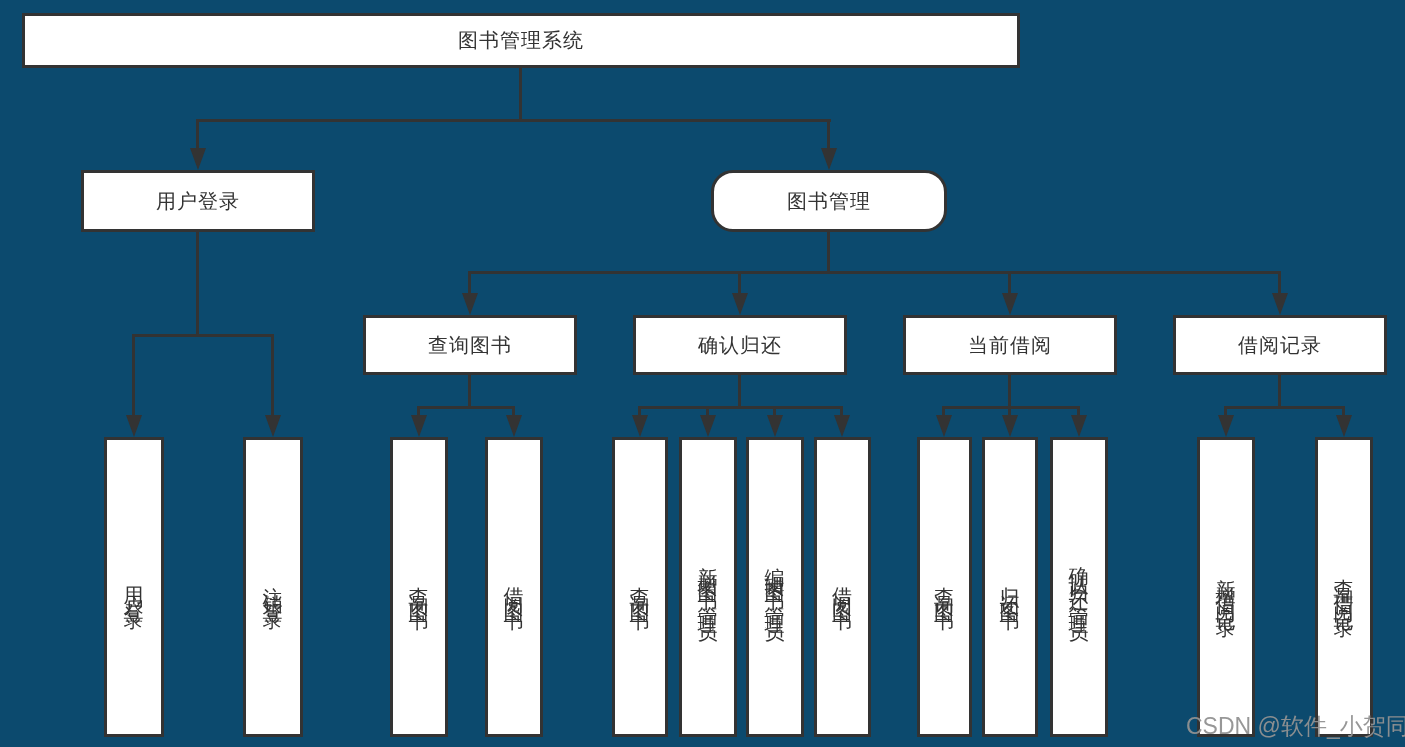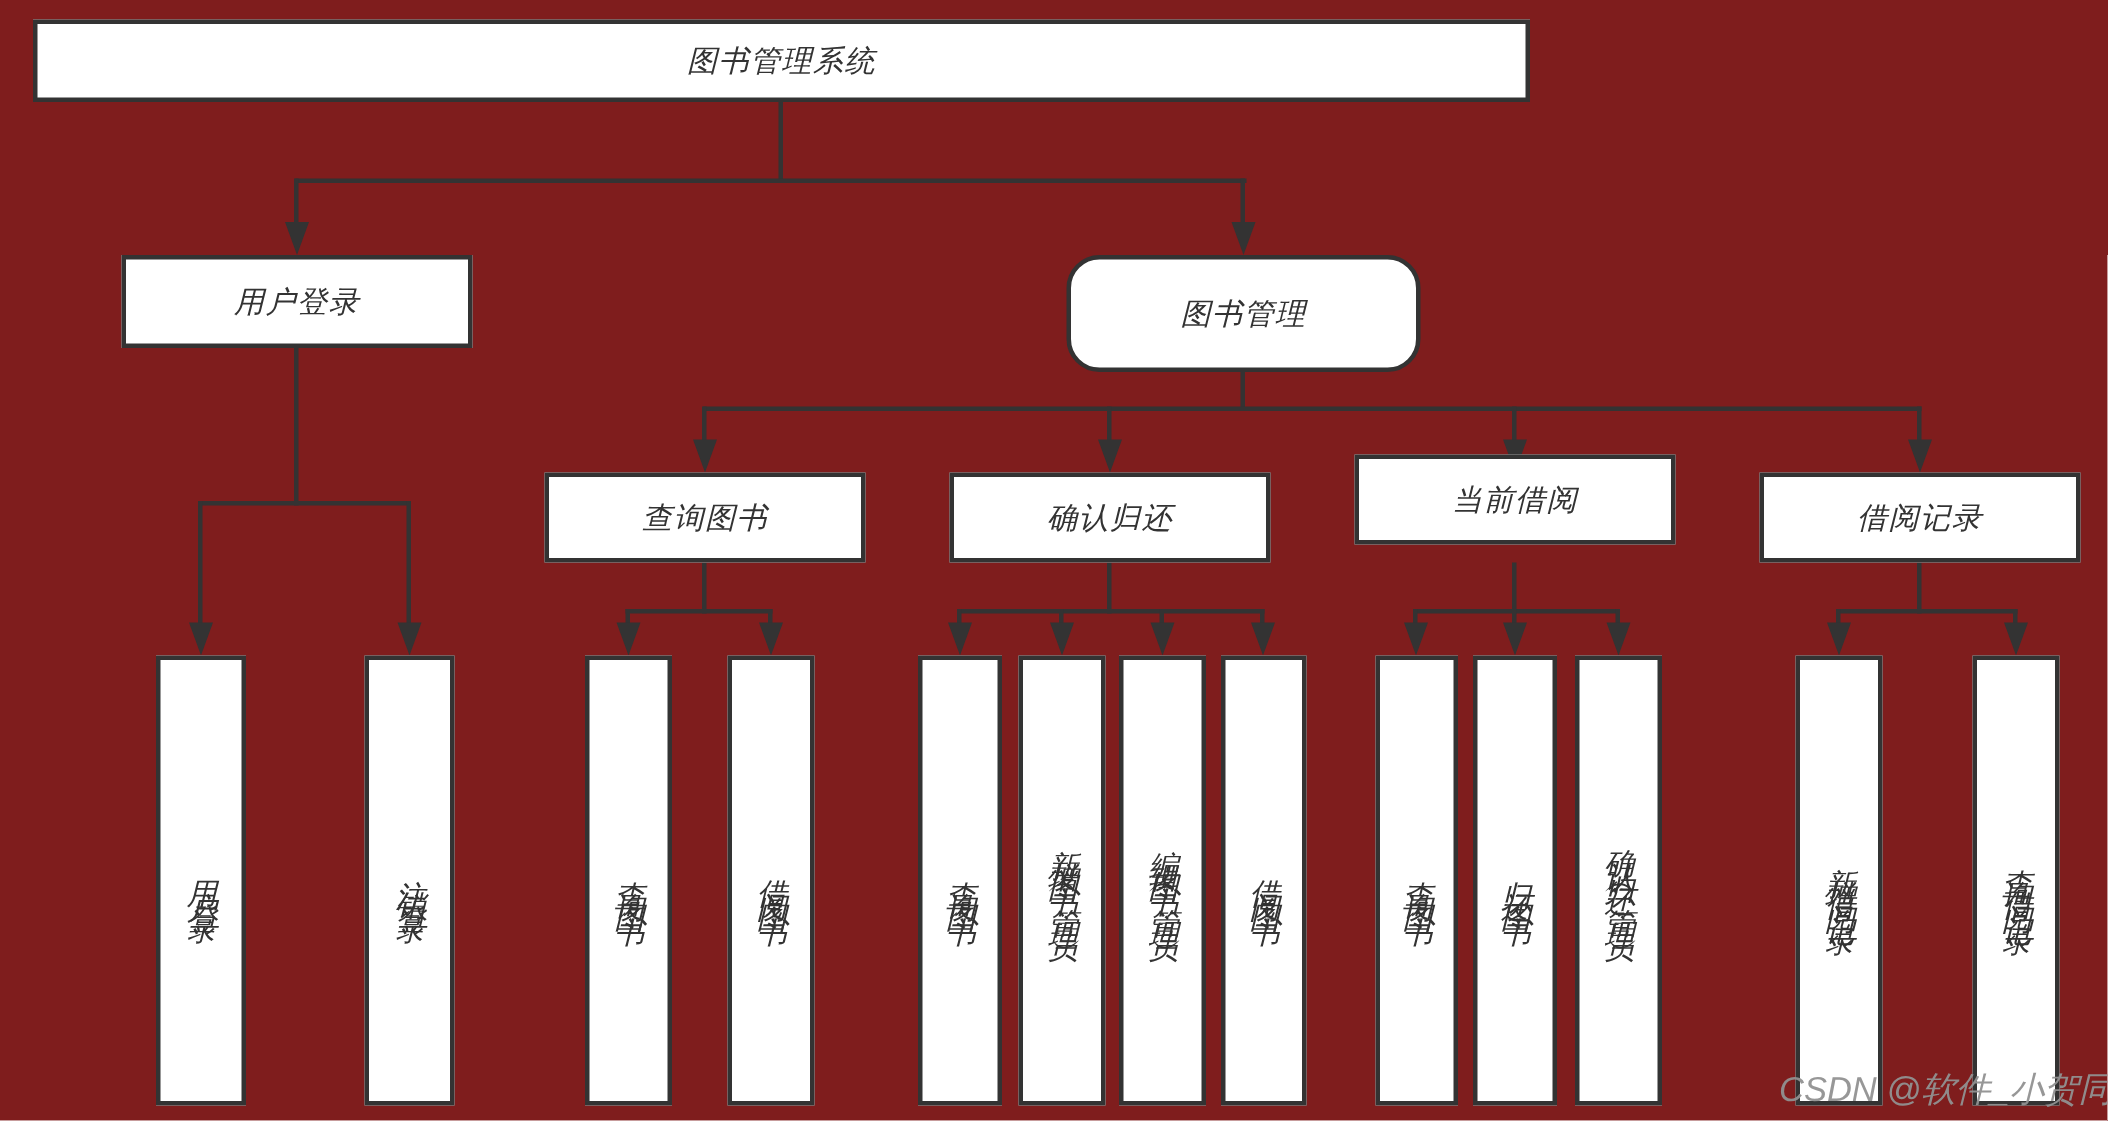--- a/index.html
+++ b/index.html
@@ -1,18 +1,18 @@
 <!DOCTYPE html>
 <html><head>
 <meta charset="utf-8">
 <style>
   html,body { margin:0; padding:0; background:#ffffff; }
   .stage {
-    position:relative; width:1405px; height:747px; background:#7f1d1d;
-    font-family:"Liberation Sans", sans-serif; overflow:hidden;font-style:italic;
+    position:relative; width:1405px; height:747px; background:#0c4a6e;
+    font-family:"Liberation Sans", sans-serif; overflow:hidden;
   }
   .box {
     position:absolute; box-sizing:border-box; border:3px solid #333333;
     background:#ffffff; display:flex; align-items:center; justify-content:center;
     color:#333333; font-size:20px; z-index:2; letter-spacing:1px;
   }
   .leaf span {
     writing-mode:vertical-rl; text-orientation:mixed;
     letter-spacing:8px; line-height:1; font-size:20px; color:#333333;
   }
@@ -41,21 +41,21 @@
   <div class="vline" style="left:519px; top:66px; height:56px;"></div>
   <div class="hline" style="left:197px; top:119px; width:634px;"></div>
   <div class="vline" style="left:196px; top:119px; height:33px;"></div>
   <div class="arrow" style="left:190px; top:148px;"></div>
   <div class="vline" style="left:827px; top:119px; height:33px;"></div>
   <div class="arrow" style="left:821px; top:148px;"></div>
 
   <div class="box" style="left:81px; top:170px; width:234px; height:62px;">
     <span>用户登录</span>
   </div>
-  <div class="box" style="left:711px; top:170px; width:236px; height:78px;border-radius:22px;">
+  <div class="box" style="left:711px; top:170px; width:236px; height:62px;border-radius:22px;">
     <span>图书管理</span>
   </div>
 
   <div class="vline" style="left:196px; top:232px; height:105px;"></div>
   <div class="hline" style="left:132px; top:334px; width:142px;"></div>
   <div class="vline" style="left:132px; top:334px; height:85px;"></div>
   <div class="arrow" style="left:126px; top:415px;"></div>
   <div class="vline" style="left:271px; top:334px; height:85px;"></div>
   <div class="arrow" style="left:265px; top:415px;"></div>
 
@@ -69,21 +69,21 @@
   <div class="arrow" style="left:1002px; top:293px;"></div>
   <div class="vline" style="left:1278px; top:271px; height:26px;"></div>
   <div class="arrow" style="left:1272px; top:293px;"></div>
 
   <div class="box" style="left:363px; top:315px; width:214px; height:60px;">
     <span>查询图书</span>
   </div>
   <div class="box" style="left:633px; top:315px; width:214px; height:60px;">
     <span>确认归还</span>
   </div>
-  <div class="box" style="left:903px; top:303px; width:214px; height:60px;">
+  <div class="box" style="left:903px; top:315px; width:214px; height:60px;">
     <span>当前借阅</span>
   </div>
   <div class="box" style="left:1173px; top:315px; width:214px; height:60px;">
     <span>借阅记录</span>
   </div>
 
   <div class="vline" style="left:468px; top:375px; height:34px;"></div>
   <div class="hline" style="left:417px; top:406px; width:98px;"></div>
   <div class="vline" style="left:417px; top:406px; height:14px;"></div>
   <div class="arrow" style="left:411px; top:415px;"></div>

